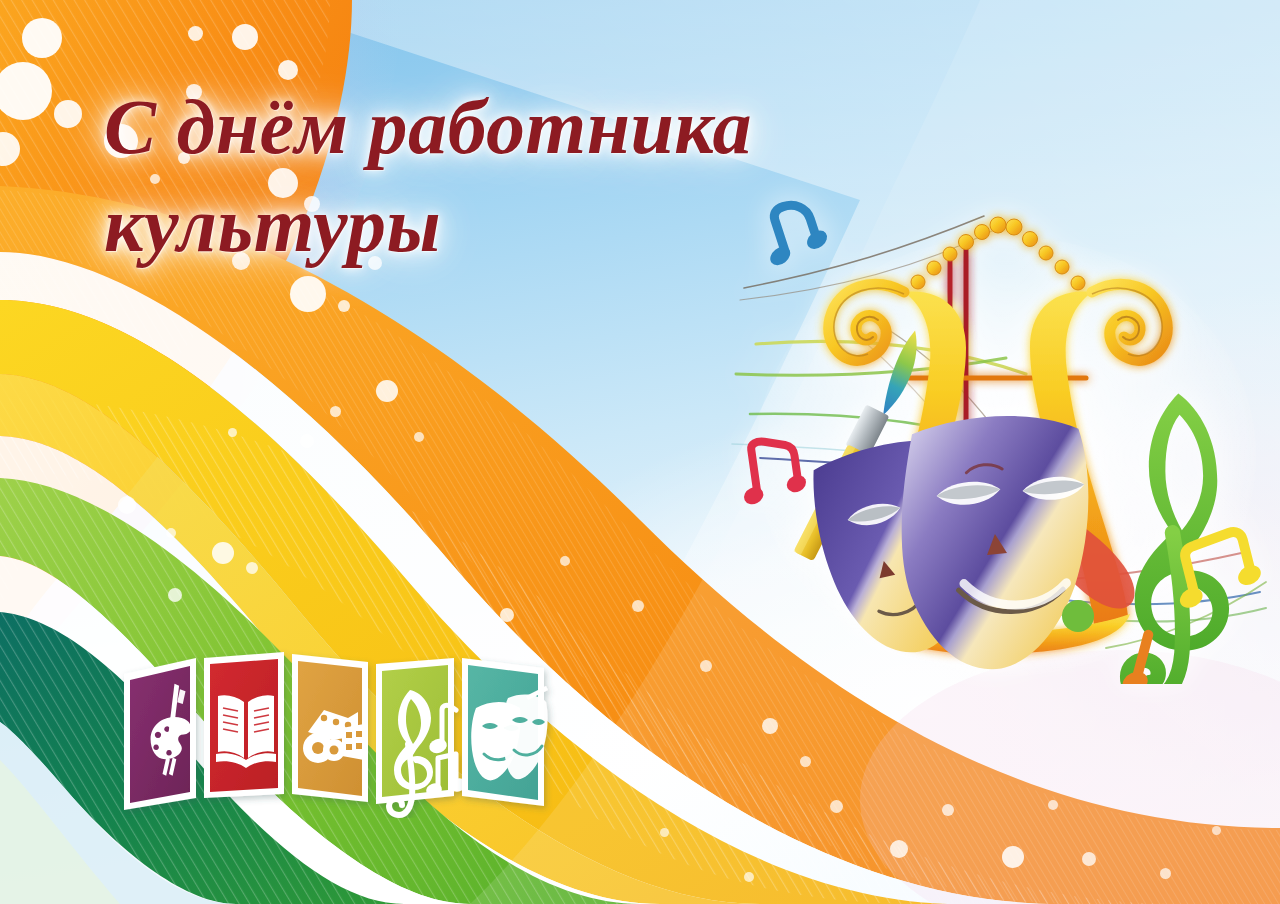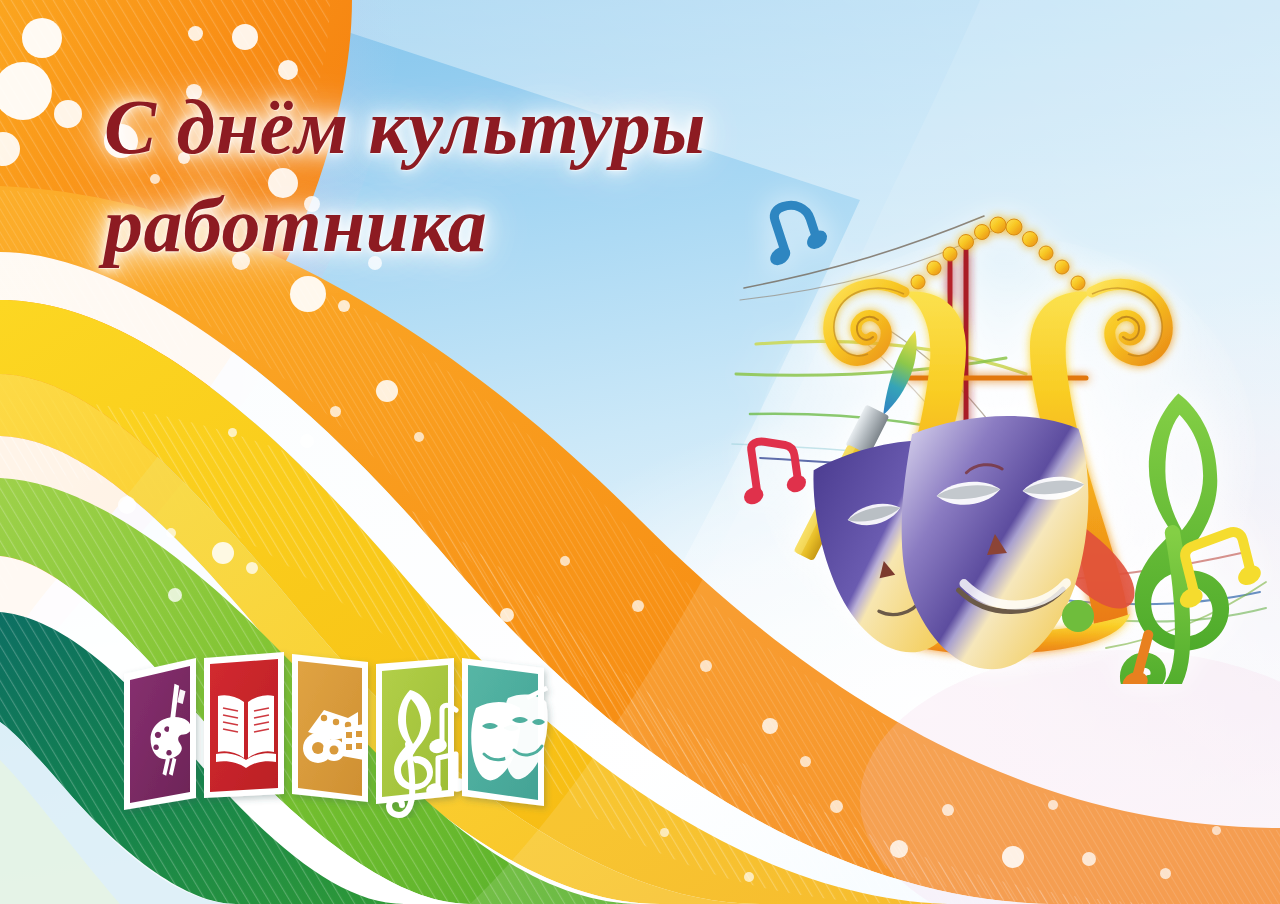--- a/index.html
+++ b/index.html
@@ -254,22 +254,22 @@
     <span class="bokeh" style="left:1002px;top:846px; width:22px; height:22px; opacity:.85;"></span>
     <span class="bokeh" style="left:1048px;top:800px; width:10px; height:10px; opacity:.7;"></span>
     <span class="bokeh" style="left:1082px;top:852px; width:14px; height:14px; opacity:.75;"></span>
     <span class="bokeh" style="left:1160px;top:868px; width:11px; height:11px; opacity:.7;"></span>
     <span class="bokeh" style="left:1212px;top:826px; width:9px;  height:9px;  opacity:.65;"></span>
     <span class="bokeh" style="left:744px; top:872px; width:10px; height:10px; opacity:.68;"></span>
     <span class="bokeh" style="left:660px; top:828px; width:9px;  height:9px;  opacity:.65;"></span>
   </div>
 
   <div id="title-block">
-    <div class="title-line">С днём культуры</div>
-    <div class="title-line">работника</div>
+    <div class="title-line">С днём работника</div>
+    <div class="title-line">культуры</div>
   </div>
 
   <div id="emblem">
     <svg viewBox="0 0 548 488" xmlns="http://www.w3.org/2000/svg">
       <defs>
         <linearGradient id="lyreGold" x1="0" y1="0" x2="0" y2="1">
           <stop offset="0%" stop-color="#fbe14e"></stop>
           <stop offset="30%" stop-color="#f9cd24"></stop>
           <stop offset="62%" stop-color="#f4a81b"></stop>
           <stop offset="100%" stop-color="#ea7a14"></stop>

